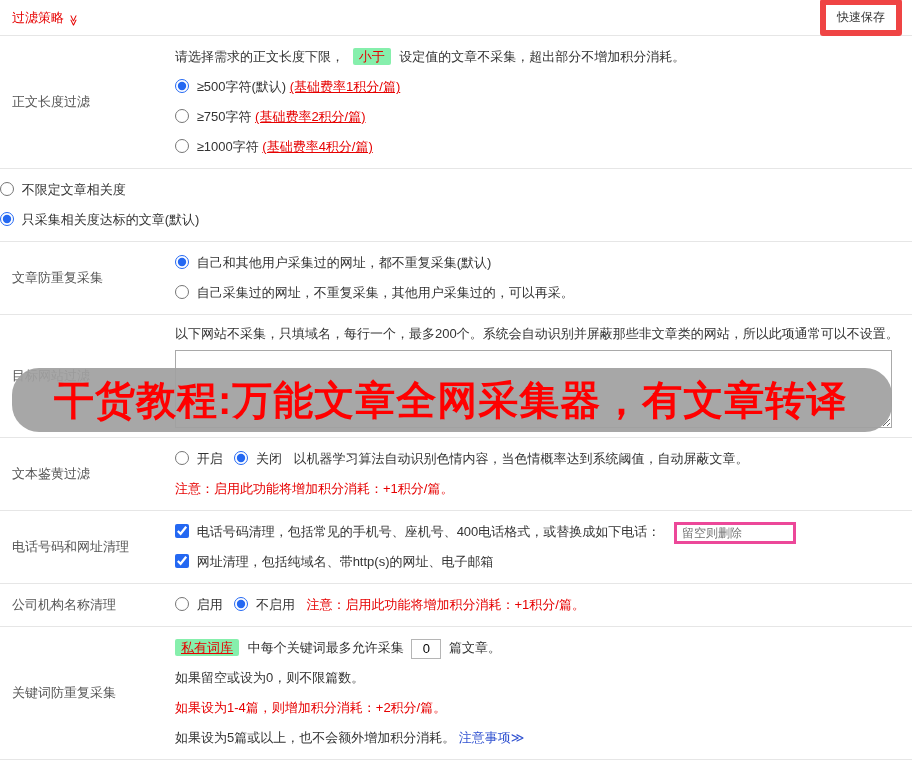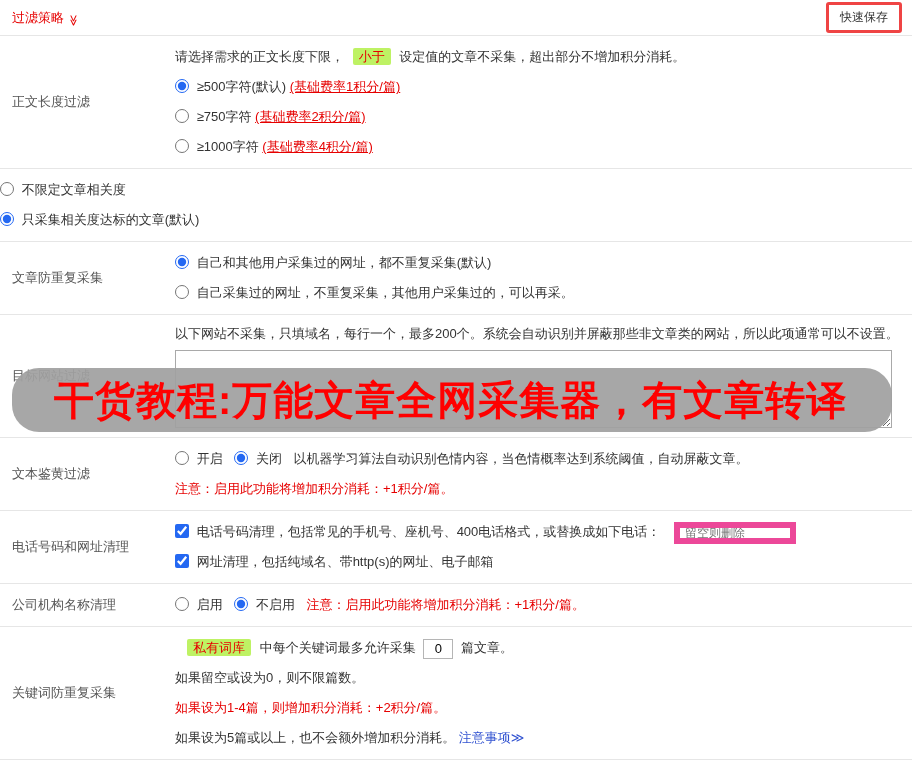--- a/index.html
+++ b/index.html
@@ -13,40 +13,40 @@
 
   .topbar {
     height: 36px;
     display: flex; align-items: center; justify-content: space-between;
     padding: 0 10px 0 12px;
     border-bottom: 1px solid #e6e6e6;
   }
   .topbar-title { color: #e60000; font-size: 13px; display:flex; align-items:flex-end; }
   .chevron { display:inline-block; transform: rotate(90deg); font-size: 11px; margin-left: 4px; color:#e60000; }
   .save-btn {
-    background: #fff; border: 3px solid #ef4444; border-radius: 3px;
+    background: #fff; border: 6px solid #ef4444; border-radius: 3px;
     padding: 4px 11px; font-size: 12px; color: #333; cursor: pointer;
     font-family: inherit;
   }
 
   .row { display: flex; border-bottom: 1px solid #e6e6e6; padding: 6px 0; }
   .row:last-child { border-bottom: none; }
   .row-label {
     width: 175px; flex: 0 0 175px;
     display: flex; align-items: center;
     padding-left: 12px; color: #555;
   }
   .row-content { flex: 1; padding-right: 10px; }
   .line { line-height: 30px; min-height: 30px; }
   .desc { line-height: 25px; }
 
   .red { color: #e60000; }
   .red-u { color: #e60000; text-decoration: underline; }
   .pill {
-    background: #bef264; color: #e60000;
+    background: #86efac; color: #e60000;
     padding: 1px 6px; border-radius: 2px; margin: 0 5px;
   }
   .link { color: #3354d1; cursor: pointer; }
 
   input[type=radio], input[type=checkbox] {
     accent-color: #2468f2;
     width: 14px; height: 14px;
     vertical-align: -2px; margin: 0 4px 0 0;
   }
   label.opt { cursor: pointer; margin-right: 8px; }
@@ -54,21 +54,21 @@
 
   textarea.blacklist {
     width: 717px; height: 78px;
     margin-top: 4px;
     border: 1px solid #a9a9a9;
     font-family: inherit; font-size: 13px;
     resize: both;
   }
   input.phone-input {
     width: 122px; height: 22px;
-    border: 6px solid #ec4899;
+    border: 3px solid #ec4899;
     padding: 2px 5px; font-size: 12px;
     font-family: inherit;
     vertical-align: middle; margin-left: 2px;
   }
   input.count-input {
     width: 30px; height: 20px;
     border: 1px solid #b5b5b5;
     text-align: center; font-size: 13px;
     font-family: inherit;
     vertical-align: middle; margin: 0 4px;
@@ -225,21 +225,21 @@
         </label>
         <span class="red">注意：启用此功能将增加积分消耗：+1积分/篇。</span>
       </div>
     </div>
   </div>
 
   <div class="row">
     <div class="row-label">关键词防重复采集</div>
     <div class="row-content">
       <div class="line">
-        <span class="pill" style="margin-left:12px;">私有词库</span>
+        <span class="pill" style="margin-left:0;text-decoration:underline;">私有词库</span>
         <span>中每个关键词最多允许采集</span>
         <input class="count-input" type="text" value="0" style="">
         <span>篇文章。</span>
       </div>
       <div class="line">如果留空或设为0，则不限篇数。</div>
       <div class="line red">如果设为1-4篇，则增加积分消耗：+2积分/篇。</div>
       <div class="line">
         <span>如果设为5篇或以上，也不会额外增加积分消耗。</span>
         <span class="link">注意事项≫</span>
       </div>

